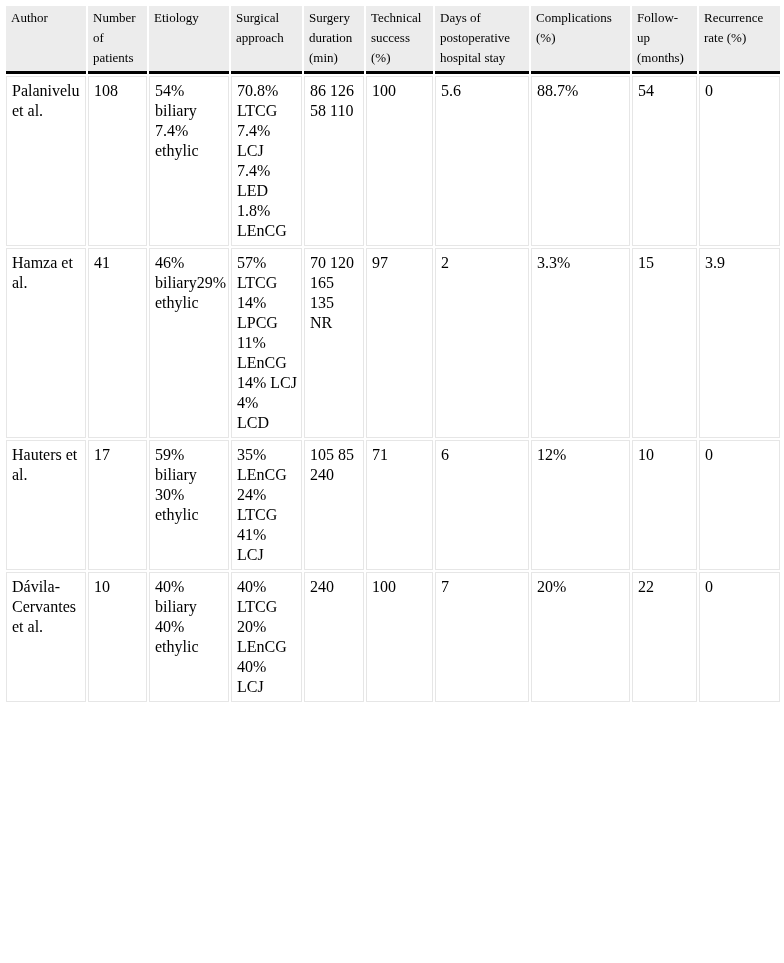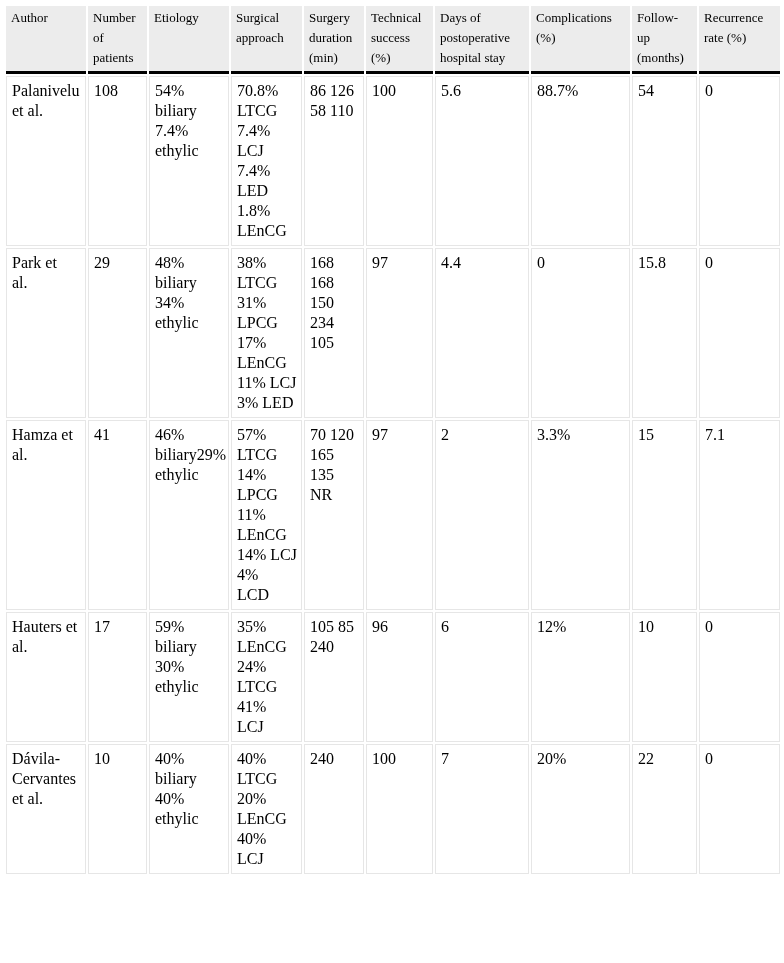--- a/index.html
+++ b/index.html
@@ -112,47 +112,20 @@
 LEnCG</td>
     <td>86 126
 58 110</td>
     <td>100</td>
     <td>5.6</td>
     <td>88.7%</td>
     <td>54</td>
     <td>0</td>
   </tr>
 
-  <tr>
-    <td>Park et
-al.</td>
-    <td>29</td>
-    <td>48%
-biliary
-34%
-ethylic</td>
-    <td>38%
-LTCG
-31%
-LPCG
-17%
-LEnCG
-11% LCJ
-3% LED</td>
-    <td>168
-168
-150
-234
-105</td>
-    <td>97</td>
-    <td>4.4</td>
-    <td>0</td>
-    <td>15.8</td>
-    <td>0</td>
-  </tr>
 
   <tr>
     <td>Hamza et
 al.</td>
     <td>41</td>
     <td>46%
 biliary29%
 ethylic</td>
     <td>57%
 LTCG
@@ -164,40 +137,40 @@
 4%
 LCD</td>
     <td>70 120
 165
 135
 NR</td>
     <td>97</td>
     <td>2</td>
     <td>3.3%</td>
     <td>15</td>
-    <td>7.1</td>
+    <td>3.9</td>
   </tr>
 
   <tr>
     <td>Hauters et
 al.</td>
     <td>17</td>
     <td>59%
 biliary
 30%
 ethylic</td>
     <td>35%
 LEnCG
 24%
 LTCG
 41%
 LCJ</td>
     <td>105 85
 240</td>
-    <td>96</td>
+    <td>71</td>
     <td>6</td>
     <td>12%</td>
     <td>10</td>
     <td>0</td>
   </tr>
 
 
   <tr>
     <td>Dávila-
 Cervantes

